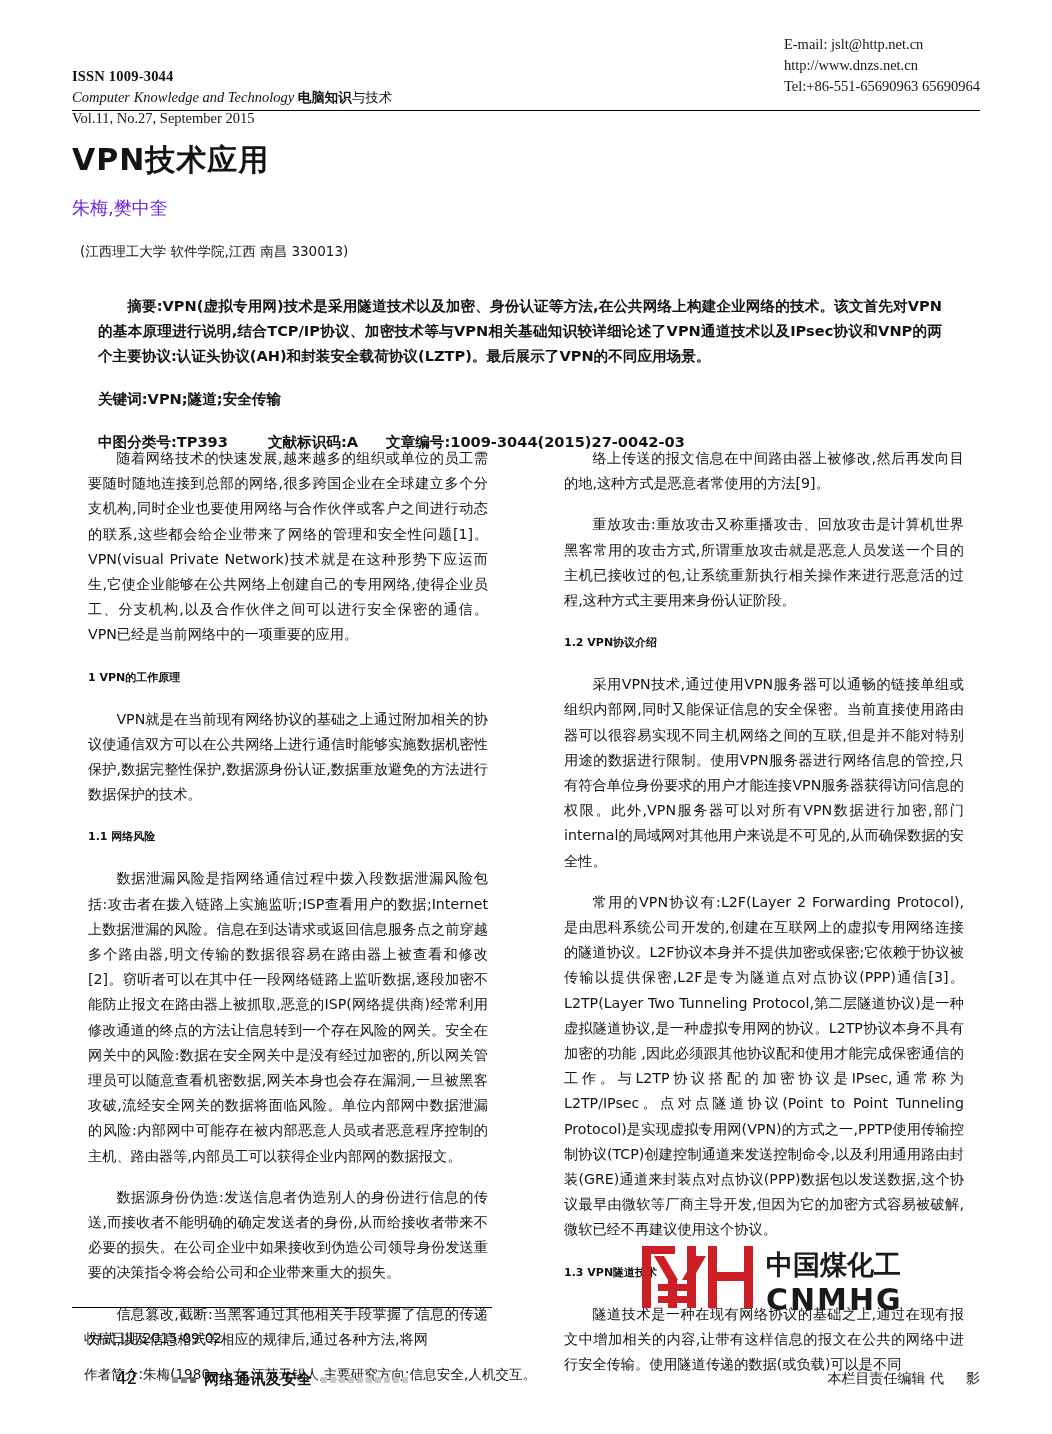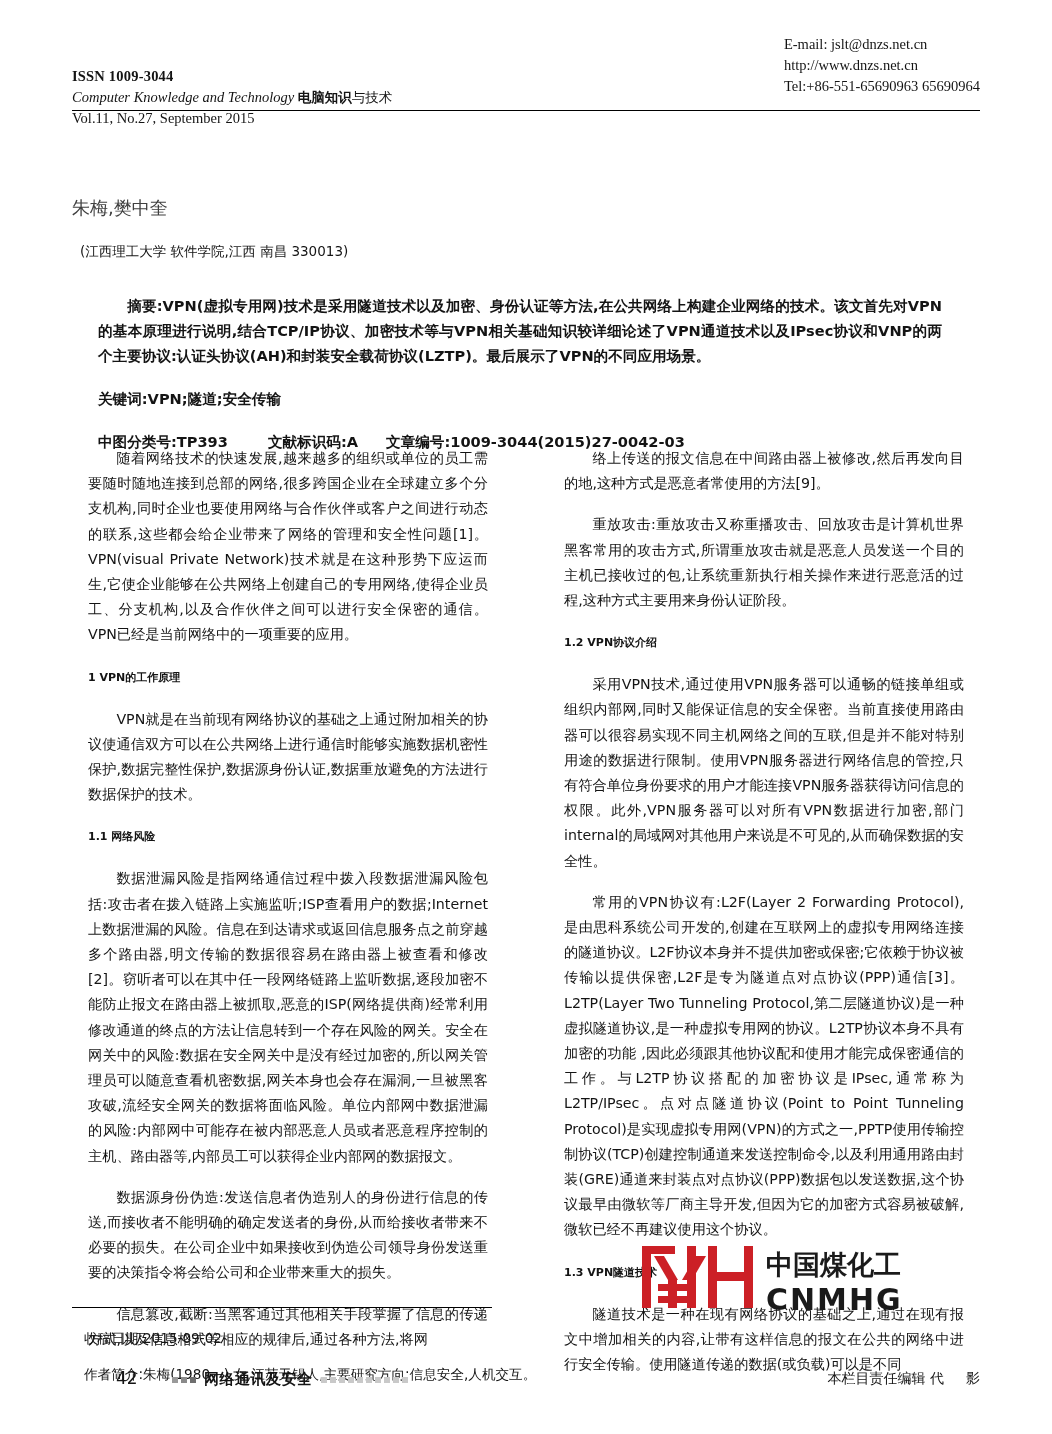--- a/index.html
+++ b/index.html
@@ -88,21 +88,21 @@
     font-weight: bold;
     font-size: 30px;
     letter-spacing: 1px;
   }
   .authors {
     position: absolute;
     top: 196px;
     left: 72px;
     font-family: "DejaVu Sans", sans-serif;
     font-size: 18px;
-    color: #404040;
+    color: #6d28d9;
   }
   .affil {
     position: absolute;
     top: 243px;
     left: 80px;
     font-family: "DejaVu Sans", sans-serif;
     font-size: 13.5px;
   }
 
   .abstract-block {
@@ -241,27 +241,28 @@
 
 <div class="page">
 
   <div class="masthead">
     <div class="masthead-left">
       <div class="issn">ISSN 1009-3044</div>
       <div class="journal"><span>Computer Knowledge and Technology </span><span class="cn">电脑知识</span><span class="cn2">与技术</span></div>
       <div class="vol">Vol.11, No.27, September  2015</div>
     </div>
     <div class="masthead-right">
-      <div>E-mail: jslt@dnzs.net.cn</div>
+      <div>E-mail: jslt@http.net.cn</div>
       <div>http://www.dnzs.net.cn</div>
       <div>Tel:+86-551-65690963   65690964</div>
     </div>
   </div>
   <div class="rule-top"></div>
 
+  <div class="title">VPN技术应用</div>
   <div class="authors">朱梅,樊中奎</div>
   <div class="affil">(江西理工大学 软件学院,江西 南昌 330013)</div>
 
   <div class="abstract-block">
     <p class="indent">摘要:VPN(虚拟专用网)技术是采用隧道技术以及加密、身份认证等方法,在公共网络上构建企业网络的技术。该文首先对VPN的基本原理进行说明,结合TCP/IP协议、加密技术等与VPN相关基础知识较详细论述了VPN通道技术以及IPsec协议和VNP的两个主要协议:认证头协议(AH)和封装安全载荷协议(LZTP)。最后展示了VPN的不同应用场景。</p>
     <p class="keywords">关键词:VPN;隧道;安全传输</p>
     <p class="clc"><span>中图分类号:TP393</span><span class="sp1"></span><span>文献标识码:A</span><span class="sp2"></span><span>文章编号:1009-3044(2015)27-0042-03</span></p>
   </div>
 
   <div class="columns">

